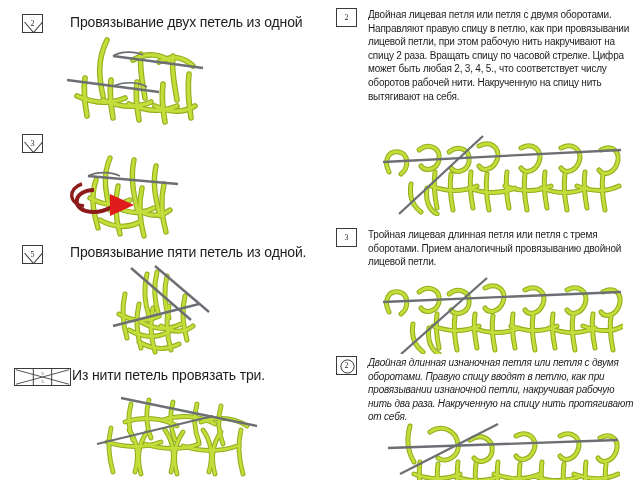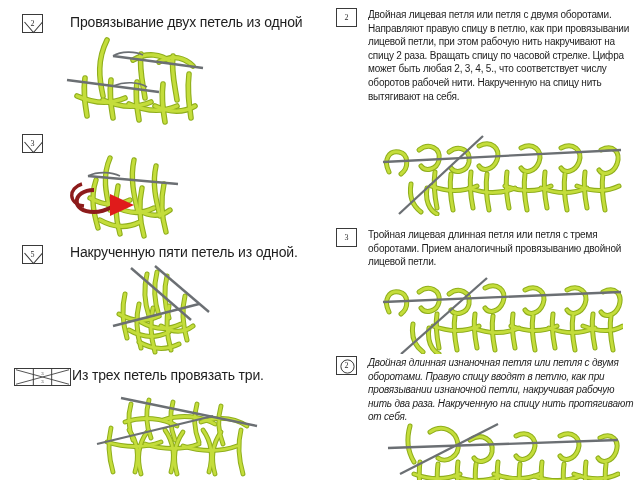--- a/index.html
+++ b/index.html
@@ -170,21 +170,21 @@
       </div>
     </div>
 
     <div class="entry" style="left:0;top:240px;width:320px;height:120px;">
       <div class="sym sym-sq" style="left:22px;top:5px;">
         <svg class="v-svg" width="21" height="19" viewBox="0 0 21 19">
           <path d="M1.5 7 L10.5 17.5 L19.5 7" fill="none" stroke="#3a3a3a" stroke-width="1.1"></path>
         </svg>
         <span class="sym-num">5</span>
       </div>
-      <div class="heading" style="left:70px;top:6px;">Накрученную пяти петель из одной.</div>
+      <div class="heading" style="left:70px;top:6px;">Провязывание пяти петель из одной.</div>
 
       <div class="illus" style="left:95px;top:20px;">
         <svg width="140" height="98" viewBox="0 0 140 98">
           <g fill="none" stroke="#8fae1b" stroke-width="5" stroke-linecap="round" stroke-linejoin="round">
             <path d="M52 14 C48 30 50 44 54 56"></path>
             <path d="M62 12 C58 28 60 44 64 56"></path>
             <path d="M72 16 C68 32 70 46 74 58"></path>
             <path d="M30 34 C26 50 28 64 32 78"></path>
             <path d="M44 44 C40 60 42 74 46 88"></path>
             <path d="M58 48 C54 64 56 78 60 92"></path>
@@ -226,21 +226,21 @@
           <line x1="19" y1="0.5" x2="19" y2="17.5" stroke="#3a3a3a" stroke-width="1"></line>
           <line x1="38" y1="0.5" x2="38" y2="17.5" stroke="#3a3a3a" stroke-width="1"></line>
           <line x1="1" y1="1.5" x2="28.5" y2="9" stroke="#3a3a3a" stroke-width="0.9"></line>
           <line x1="1" y1="16.5" x2="28.5" y2="9" stroke="#3a3a3a" stroke-width="0.9"></line>
           <line x1="56" y1="1.5" x2="28.5" y2="9" stroke="#3a3a3a" stroke-width="0.9"></line>
           <line x1="56" y1="16.5" x2="28.5" y2="9" stroke="#3a3a3a" stroke-width="0.9"></line>
           <text x="28.5" y="6.6" font-size="5" text-anchor="middle" fill="#2c2c2c" font-family="Liberation Serif, serif">3</text>
           <text x="28.5" y="15.6" font-size="5" text-anchor="middle" fill="#2c2c2c" font-family="Liberation Serif, serif">3</text>
         </svg>
       </div>
-      <div class="heading" style="left:72px;top:9px;">Из трех петель провязать три.</div>
+      <div class="heading" style="left:72px;top:9px;">Из нити петель провязать три.</div>
 
       <div class="illus" style="left:85px;top:26px;">
         <svg width="175" height="92" viewBox="0 0 175 92">
           <g fill="none" stroke="#8fae1b" stroke-width="4.8" stroke-linecap="round" stroke-linejoin="round">
             <path d="M46 18 C42 32 44 44 48 54"></path>
             <path d="M64 14 C60 28 62 42 66 52"></path>
             <path d="M88 16 C84 30 86 44 90 54"></path>
             <path d="M112 18 C108 32 110 46 114 56"></path>
             <path d="M136 20 C132 34 134 48 138 58"></path>
             <path d="M26 42 C22 58 24 72 28 86"></path>

